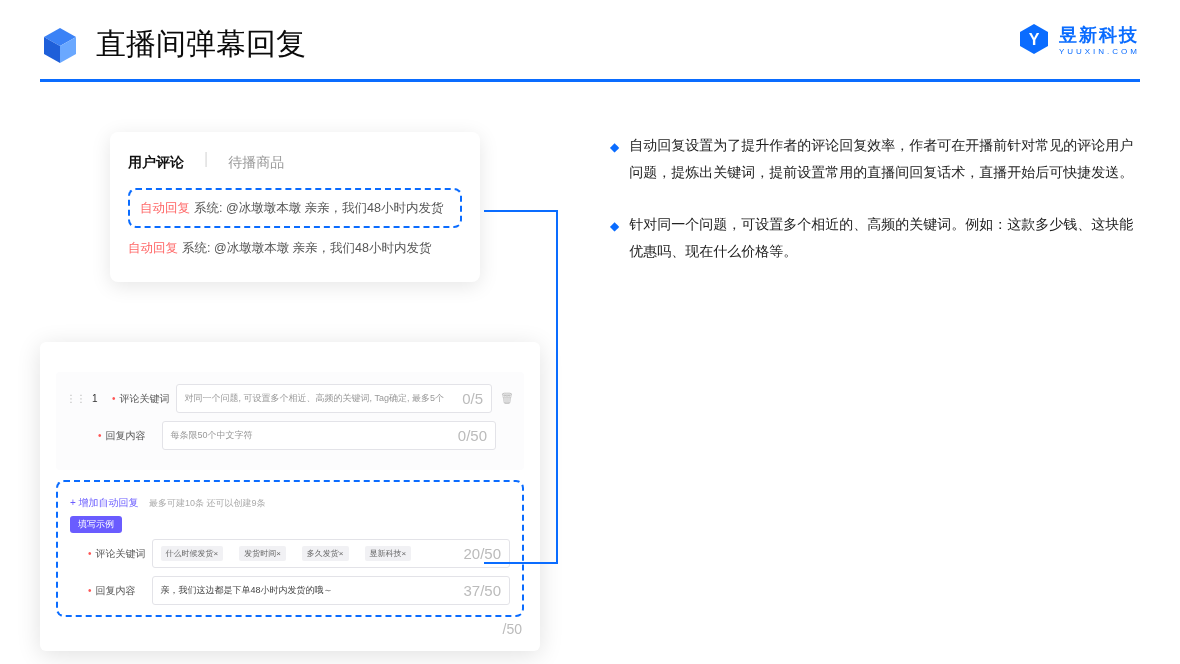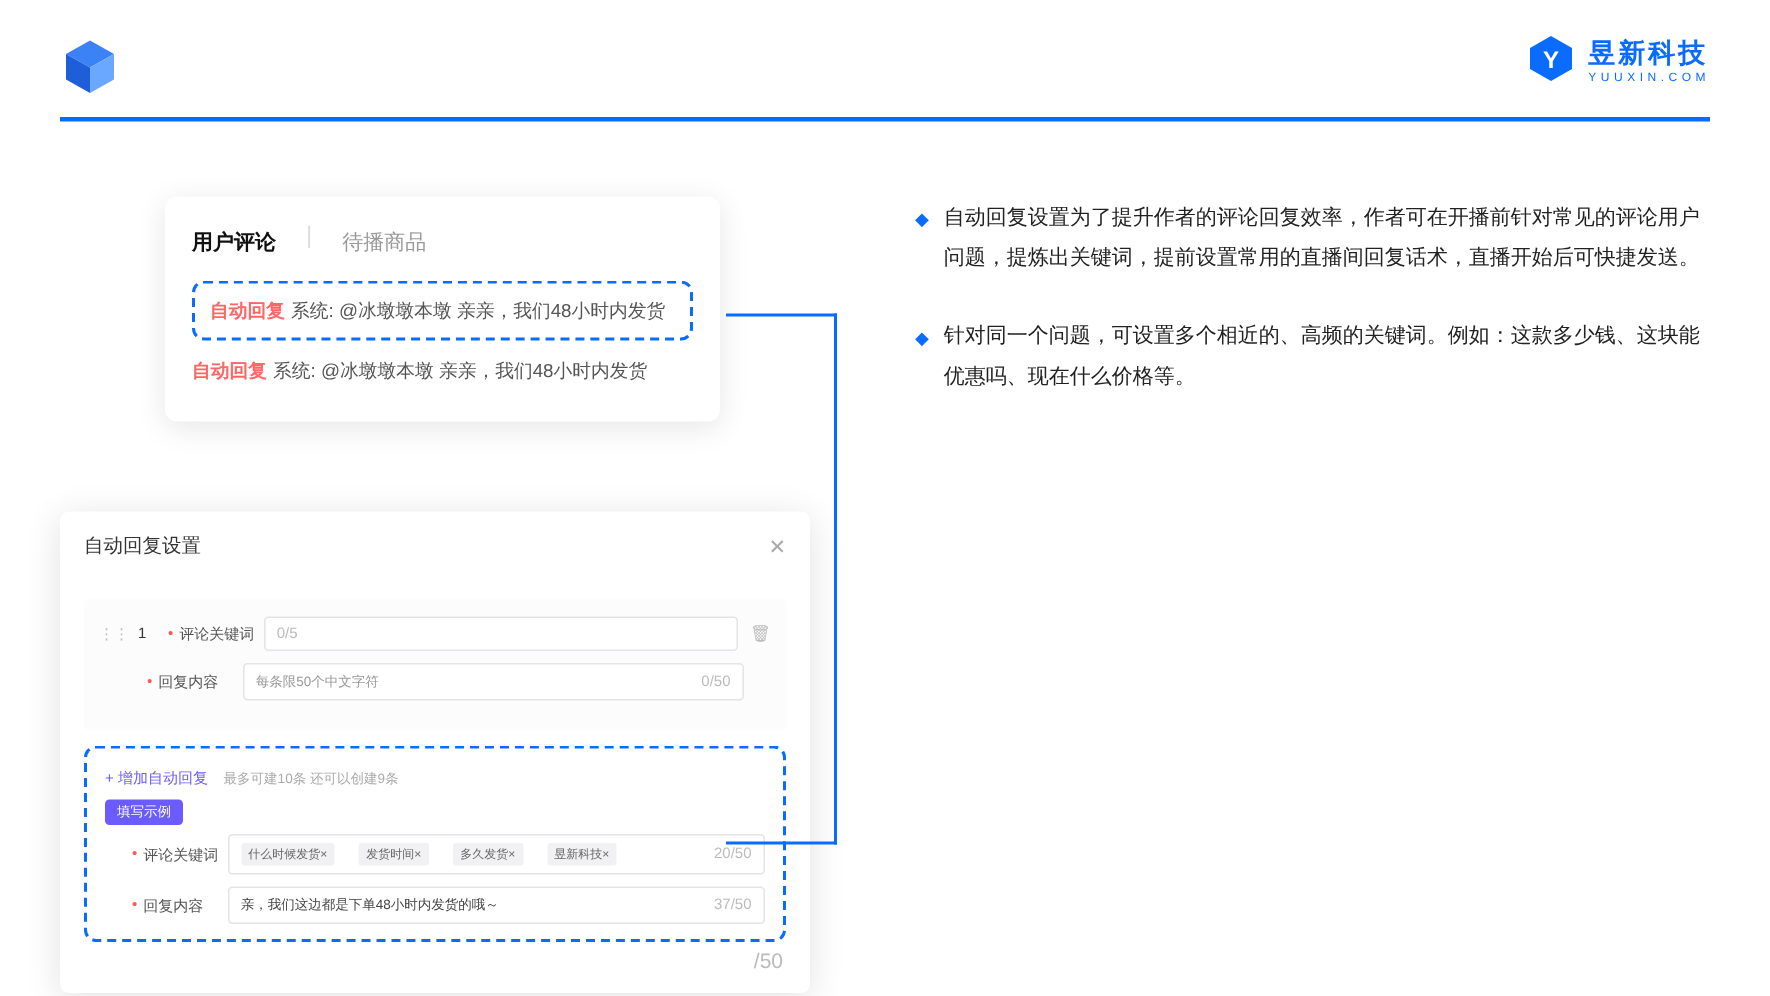--- a/index.html
+++ b/index.html
@@ -15,32 +15,32 @@
 .content{display:flex;padding:50px 40px 0}
 .left{width:510px;position:relative}
 .right{flex:1;padding-left:60px}
 .card1{background:#fff;border-radius:8px;box-shadow:0 4px 20px rgba(0,0,0,0.1);padding:18px 18px 16px;margin-left:70px;width:370px}
 .tabs{display:flex;border-bottom:0;margin-bottom:12px}
 .tab{font-size:14px;padding:4px 0;margin-right:20px;color:#999}
 .tab.active{color:#111;font-weight:600}
 .tab-sep{color:#ddd;margin-right:20px}
 .highlight-box{border:2px dashed #0a6cff;border-radius:8px;padding:8px 10px;margin-bottom:10px}
 .msg{font-size:12.5px;color:#555;line-height:1.6;margin-bottom:8px}
-.tag-auto{color:#f66;font-weight:700;margin-right:4px}
+.tag-auto{color:#f66;font-weight:400;margin-right:4px}
 .card2{background:#fff;border-radius:6px;box-shadow:0 4px 24px rgba(0,0,0,0.12);padding:14px 16px;width:500px;position:absolute;top:210px;left:0}
 .card2-head{display:flex;justify-content:space-between;align-items:center;font-size:13px;color:#333;padding-bottom:10px;border-bottom:0}
 .close{color:#aaa;font-size:14px;cursor:pointer}
 .form-block{background:#fcfcfd;border-radius:4px;padding:12px 10px;margin-top:16px}
 .form-row{display:flex;align-items:center;margin-bottom:8px;font-size:10px}
 .drag{color:#bbb;margin-right:6px;font-size:10px}
 .idx{width:20px;color:#333}
 .req{color:#f55;margin-right:4px}
 .lbl{width:56px;color:#555;font-size:10px}
 .inp{flex:1;border:1px solid #e3e3e8;border-radius:3px;padding:5px 8px;font-size:9px;color:#999;background:#fff;display:flex;justify-content:space-between;align-items:center}
-.cnt{color:#bbb;font-size:10px}
+.cnt{color:#bbb;font-size:15px}
 .del{color:#bbb;margin-left:8px;font-size:11px}
 .example-wrap{border:2px dashed #0a6cff;border-radius:8px;padding:10px 12px;margin-top:10px}
 .add-link{color:#6a5cff;font-size:10px}
 .add-tip{color:#aaa;font-size:9px;margin-left:6px}
 .ex-badge{background:#6a5cff;color:#fff;font-size:9px;padding:2px 8px;border-radius:3px;display:inline-block;margin:6px 0}
 .chips{display:flex;gap:16px;flex-wrap:wrap}
 .chip{background:#f1f1f4;color:#666;font-size:8px;padding:2px 5px;border-radius:2px}
 .right-head{display:flex;align-items:center;margin-bottom:30px}
 .dot-icon{width:26px;height:26px;margin-right:12px;flex:none}
 .right-title{font-size:20px;color:#111}
@@ -49,20 +49,21 @@
 </style>
 </head>
 <body>
 
 <div class="header">
   <svg class="cube" viewBox="0 0 40 40">
       <polygon points="20,3 36,12 20,21 4,12" fill="#3b82f6"></polygon>
       <polygon points="4,12 20,21 20,38 4,29" fill="#1e5fd9"></polygon>
       <polygon points="36,12 20,21 20,38 36,29" fill="#6aa8ff"></polygon>
     </svg>
+  <div class="title">直播间弹幕回复</div>
 </div>
 <div class="brand">
   <svg class="brand-logo" viewBox="0 0 34 34">
       <path d="M17 2 L31 10 L31 24 L17 32 L3 24 L3 10 Z" fill="#0a6cff"></path>
       <text x="17" y="23" text-anchor="middle" fill="#fff" font-size="16" font-weight="bold">Y</text>
     </svg>
   <div>
       <div class="brand-txt">昱新科技</div>
       <div class="brand-sub">YUUXIN.COM</div>
     </div>
@@ -77,31 +78,28 @@
         <div class="tab-sep">|</div>
         <div class="tab">待播商品</div>
       </div>
       <div class="highlight-box">
         <div class="msg" style="margin:0"><span class="tag-auto">自动回复</span><span>系统: @冰墩墩本墩 亲亲，我们48小时内发货</span></div>
       </div>
       <div class="msg"><span class="tag-auto">自动回复</span><span>系统: @冰墩墩本墩 亲亲，我们48小时内发货</span></div>
     </div>
 
     <div class="card2">
-      <div class="card2-head">
-        <span>自动回复设置</span>
-        <span class="close">✕</span>
-      </div>
       <div class="form-block">
         <div class="form-row">
           <span class="drag">⋮⋮</span>
           <span class="idx">1</span>
           <span class="req">•</span>
           <span class="lbl">评论关键词</span>
           <div class="inp">
+              <span>对同一个问题, 可设置多个相近、高频的关键词, Tag确定, 最多5个</span>
               <span class="cnt">0/5</span>
             </div>
           <span class="del">🗑</span>
         </div>
         <div class="form-row" style="padding-left:32px">
           <span class="req">•</span>
           <span class="lbl">回复内容</span>
           <div class="inp">
               <span>每条限50个中文字符</span>
               <span class="cnt">0/50</span>

